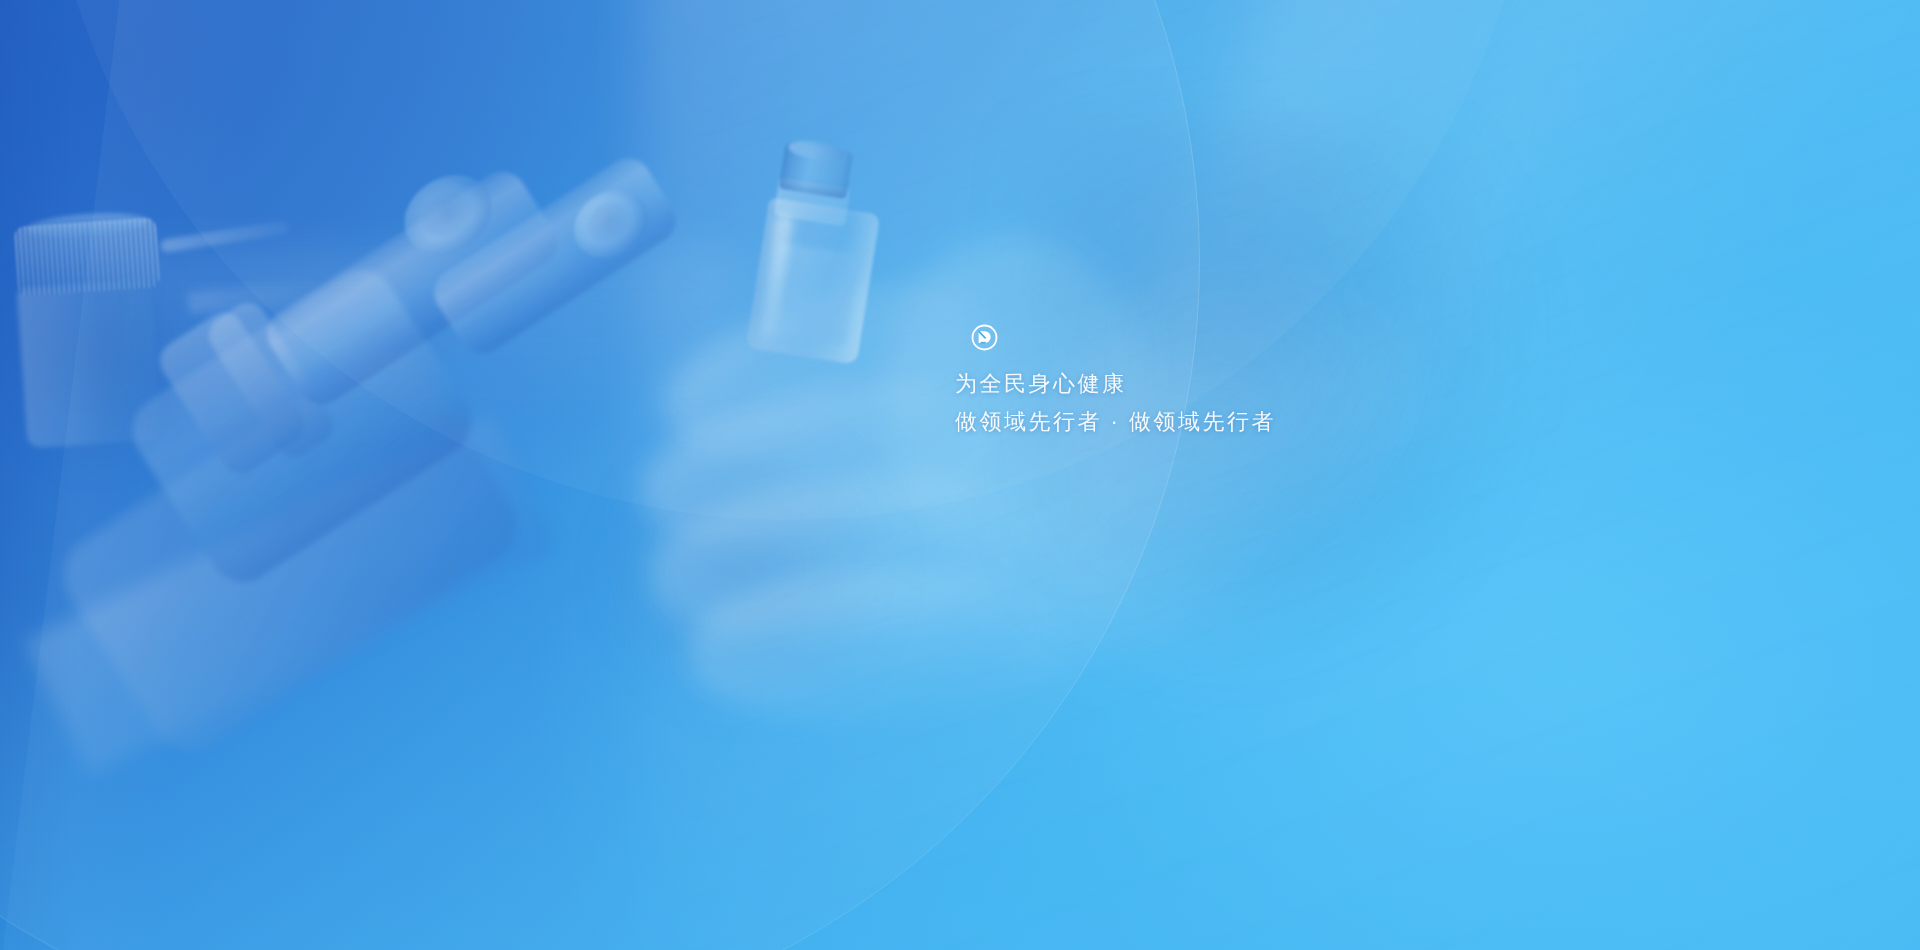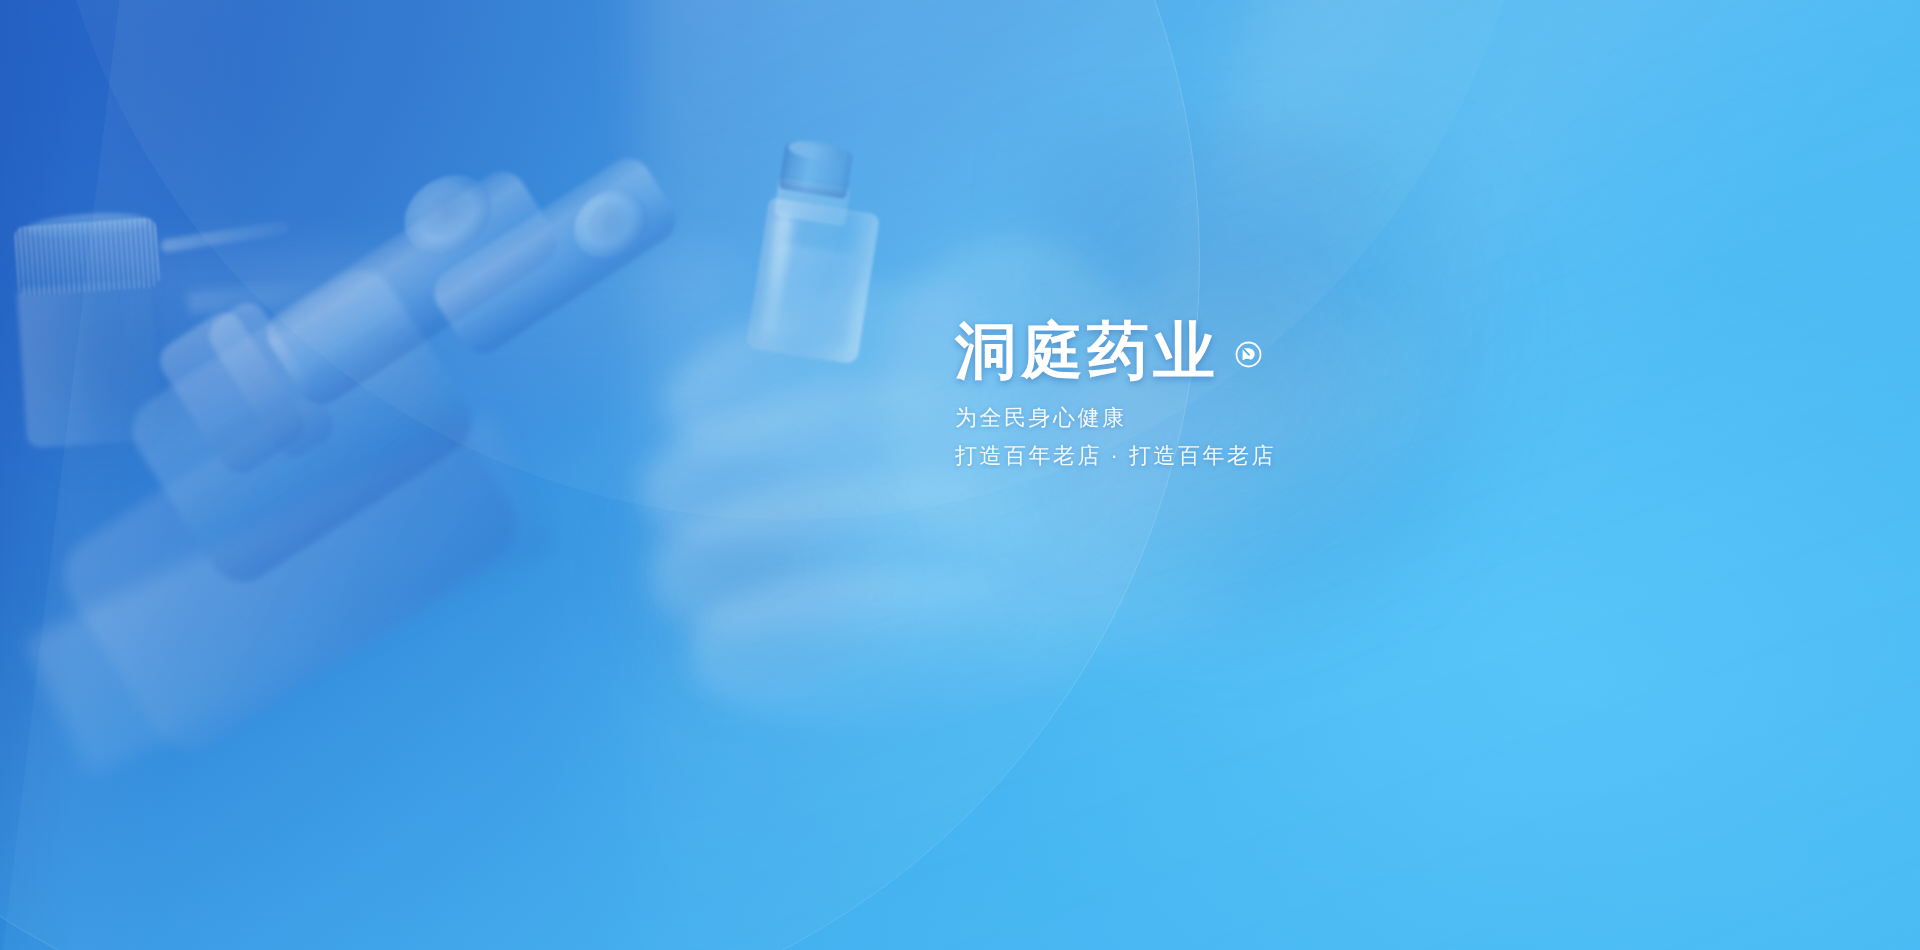--- a/index.html
+++ b/index.html
@@ -486,31 +486,30 @@
   <div class="diag-band"></div>
   <div class="arc-big"></div>
   <div class="arc-edge"></div>
   <div class="arc-sweep"></div>
   <div class="bottom-wash"></div>
   <div class="right-wash"></div>
 
   <div class="text-block">
 
     <div class="headline">
-      <span class="brand">洞庭药业</span>
 
       <span class="tm-mark">
         <svg width="27" height="27" viewBox="0 0 27 27" aria-hidden="true">
           <circle cx="13.5" cy="13.5" r="12" fill="none" stroke="#ffffff" stroke-width="1.8"></circle>
           <path d="M7.6 7.2 h6.2 a5.9 5.9 0 0 1 0 11.8 H7.6 z" fill="#ffffff"></path>
           <path d="M7.6 7.2 L14.6 14.4" stroke="#4aaee8" stroke-width="1.7" fill="none"></path>
           <path d="M9.6 18.6 h5.0" stroke="#4aaee8" stroke-width="1.5" fill="none"></path>
         </svg>
       </span>
 
     </div>
 
     <div class="subline first">为全民身心健康</div>
 
-    <div class="subline second">打造百年老店 · 打造百年老店</div>
+    <div class="subline second">做领域先行者 · 做领域先行者</div>
   </div>
 
 </div>
 
 </body></html>

